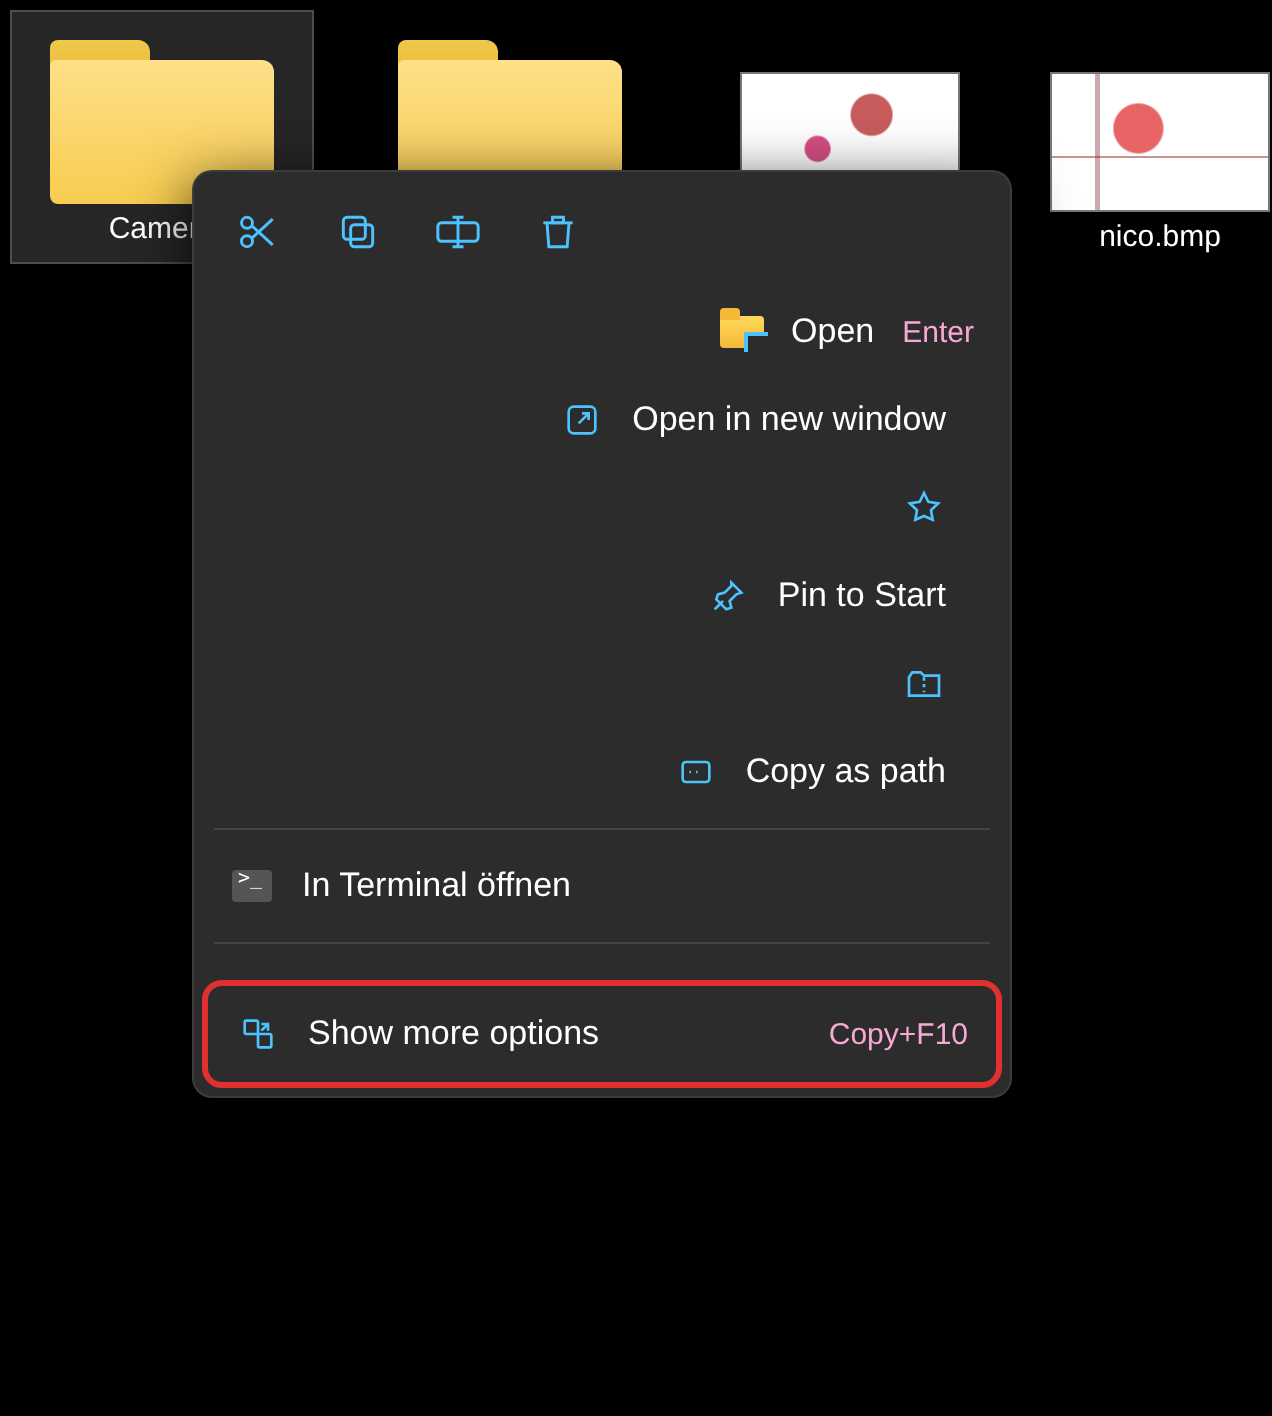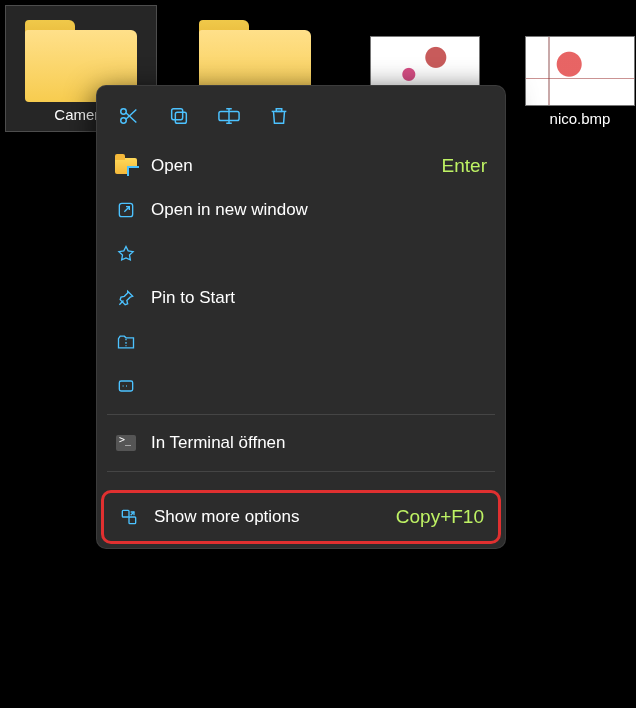--- a/index.html
+++ b/index.html
@@ -97,37 +97,37 @@
   }
   .quick-btn {
     width: 44px; height: 40px;
     border-radius: 6px;
     display: flex;
     align-items: center;
     justify-content: center;
   }
   .quick-btn svg { stroke: #4cc2ff; fill: none; stroke-width: 1.6; }
 
-  .menu-items { display: flex; flex-direction: column; }
+  .menu-items { display: flex; flex-direction: column; align-items: flex-end; }
   .menu-item {
     display: flex;
     align-items: center;
     gap: 14px;
     padding: 11px 12px;
     border-radius: 6px;
     font-size: 17px;
   }
   .menu-item .mi-icon {
     width: 22px; height: 22px;
     display: flex; align-items: center; justify-content: center;
     flex-shrink: 0;
   }
   .menu-item .mi-icon svg { stroke: #4cc2ff; fill: none; stroke-width: 1.6; }
   .menu-item .mi-label { flex: 1; color: #fff; }
-  .menu-item .mi-short { color: #bef264; font-size: 19px; }
+  .menu-item .mi-short { color: #f9a8d4; font-size: 15px; }
   .menu-sep {
     height: 1px;
     background: rgba(255,255,255,0.12);
     margin: 6px 4px;
   }
   .highlight-box {
     border: 3px solid #e03030;
     border-radius: 10px;
     padding: 2px;
     margin: 18px -2px -2px;
@@ -288,20 +288,21 @@
       <span class="mi-short"></span>
     </div>
 
     <div class="menu-item">
       <span class="mi-icon">
         <svg width="20" height="20" viewBox="0 0 24 24">
             <rect x="4" y="6" width="16" height="12" rx="2"></rect>
             <path d="M8 12h2m2 0h2" stroke-dasharray="1 2"></path>
           </svg>
       </span>
+      <span class="mi-label">Copy as path</span>
       <span class="mi-short"></span>
     </div>
 
   </div>
 
   <div class="menu-sep"></div>
 
   <div class="menu-item">
     <span class="mi-icon">
       <span class="terminal-glyph"></span>

